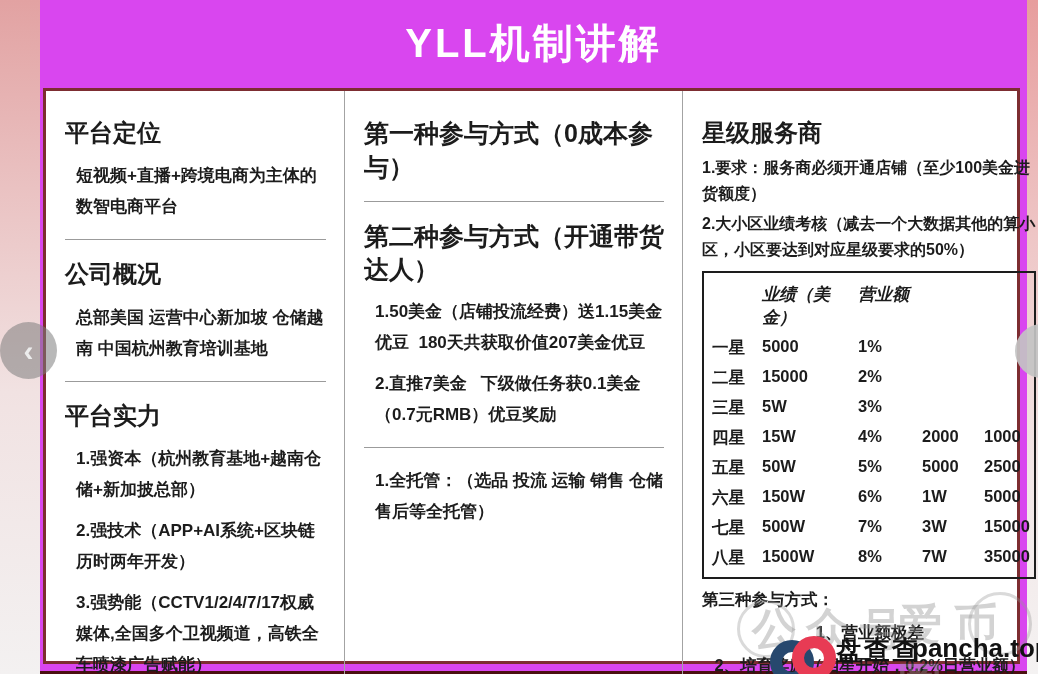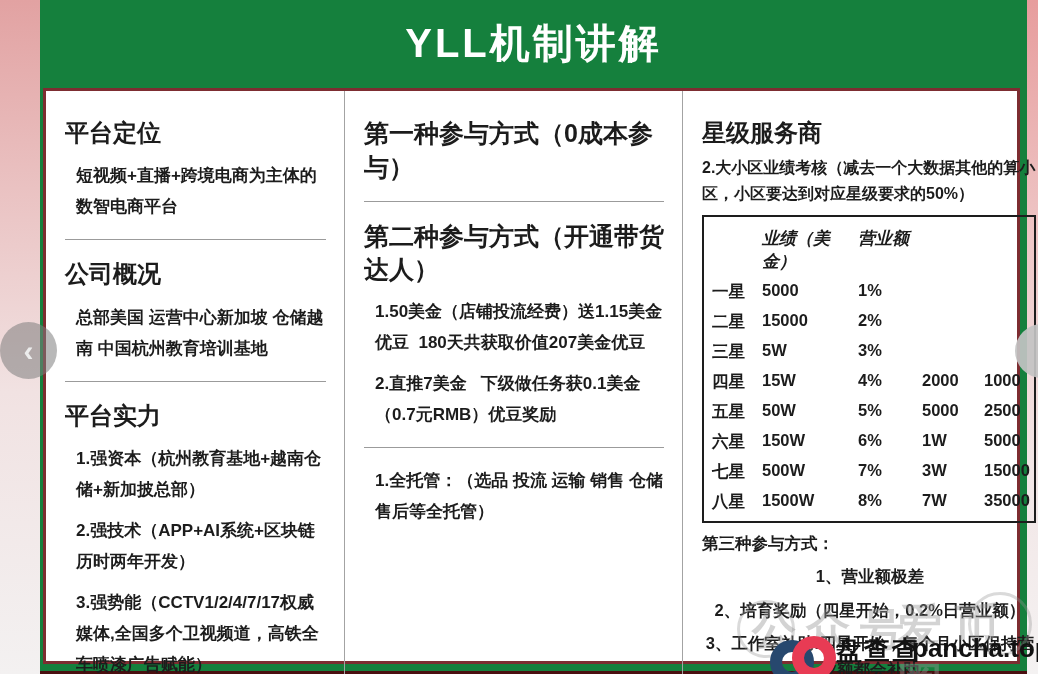--- a/index.html
+++ b/index.html
@@ -2,21 +2,21 @@
 <html><head>
 <meta charset="utf-8">
 <style>
   html,body{margin:0;padding:0;}
   body{width:1038px;height:674px;position:relative;overflow:hidden;
        font-family:"Liberation Sans","DejaVu Sans",sans-serif;background:#ffffff;}
   .strip-left{position:absolute;left:0;top:0;width:40px;height:674px;
       background:linear-gradient(180deg,#e2a2a2 0%,#eac2c2 28%,#f1e2e2 58%,#f3f1f1 100%);}
   .strip-right{position:absolute;right:0;top:0;width:12px;height:674px;
       background:linear-gradient(180deg,#e79d9d 0%,#eec6c6 35%,#f2e6e6 70%,#f4f2f2 100%);}
-  .card{position:absolute;left:40px;top:0;width:987px;height:674px;background:#15803d;
+  .card{position:absolute;left:40px;top:0;width:987px;height:674px;background:#d946ef;
       border-bottom:3px solid #4a0f10;box-sizing:border-box;}
   .banner-title{position:absolute;left:0;top:16px;width:100%;text-align:center;color:#ffffff;
       font-size:40px;font-weight:800;letter-spacing:3px;}
   .content{position:absolute;left:3px;top:88px;width:977px;height:576px;background:#ffffff;
       border:3px solid #7d2d31;box-sizing:border-box;display:grid;
       grid-template-columns:299px 338px 1fr;color:#1c1c1c;}
   .col{padding:26px 18px 8px 19px;box-sizing:border-box;}
   .col.b{border-right:1px solid #a3a3a3;}
   .sec-heading{font-size:24px;font-weight:800;line-height:1.35;margin:0 0 12px 0;}
   .mid .sec-heading{font-size:25px;line-height:1.35;margin-bottom:10px;}
@@ -78,20 +78,21 @@
       <div class="sec-heading">第二种参与方式（开通带货达人）</div>
       <p class="body-text">1.50美金（店铺投流经费）送1.15美金优豆  180天共获取价值207美金优豆</p>
       <p class="body-text">2.直推7美金   下级做任务获0.1美金（0.7元RMB）优豆奖励</p>
       <hr class="hdiv">
       <p class="body-text">1.全托管：（选品 投流 运输 销售 仓储售后等全托管）</p>
 
     </div>
 
     <div class="col right">
       <div class="sec-heading">星级服务商</div>
+      <p class="intro-line">1.要求：服务商必须开通店铺（至少100美金进货额度）</p>
       <p class="intro-line">2.大小区业绩考核（减去一个大数据其他的算小区，小区要达到对应星级要求的50%）</p>
 
       <div class="star-table">
         <span></span>
         <span class="hc">业绩（美金）</span>
         <span class="hc">营业额</span>
         <span></span>
         <span></span>
 
         <span>一星</span>

